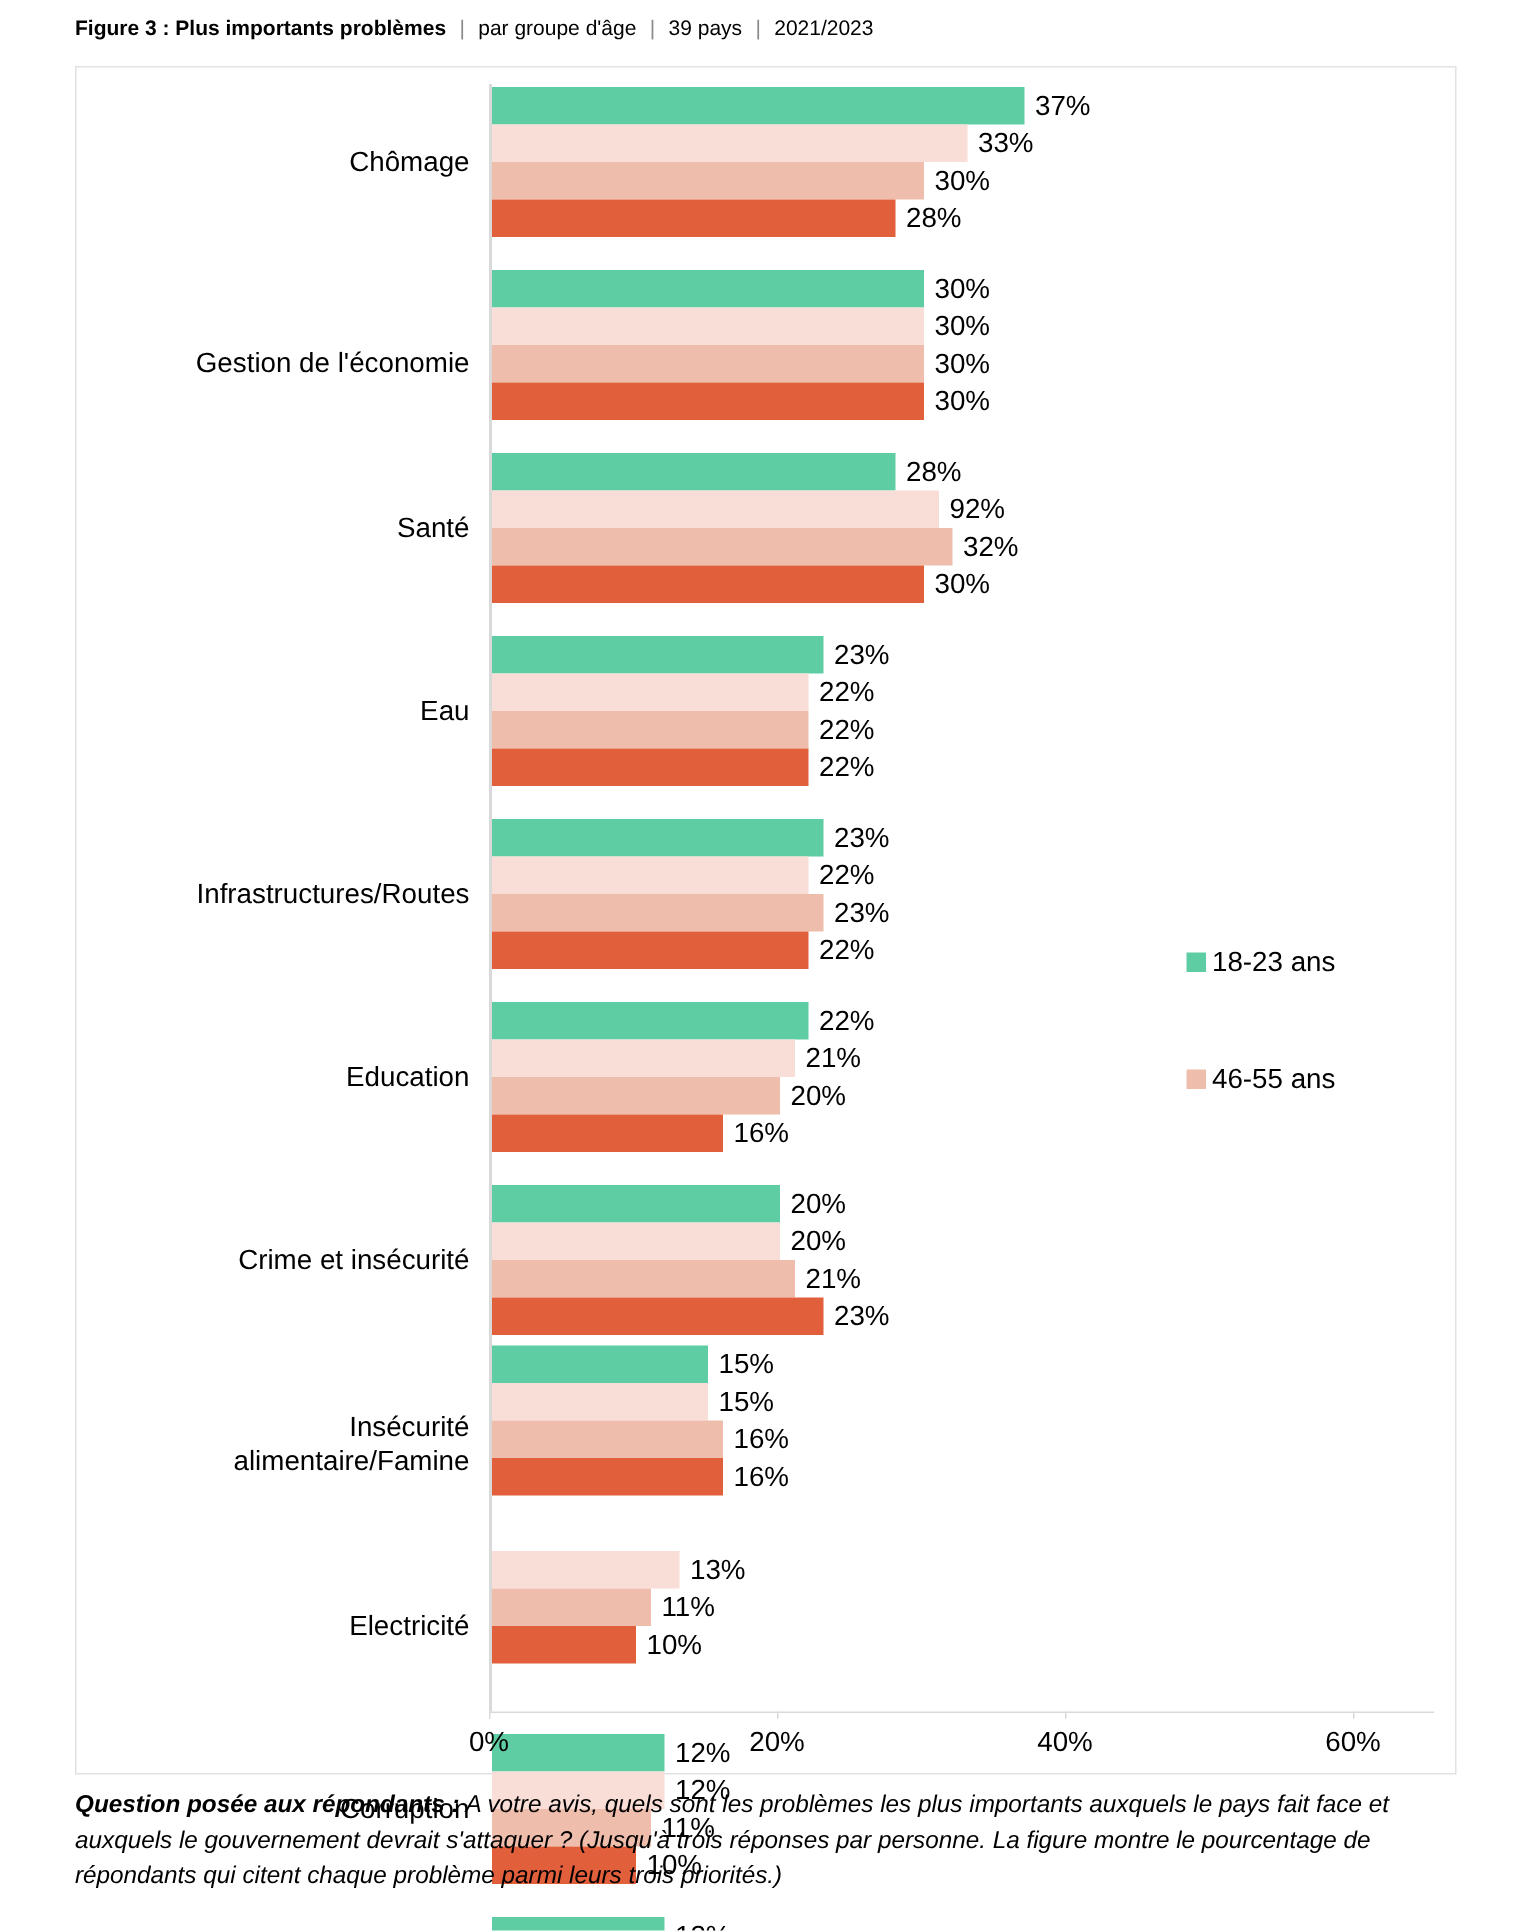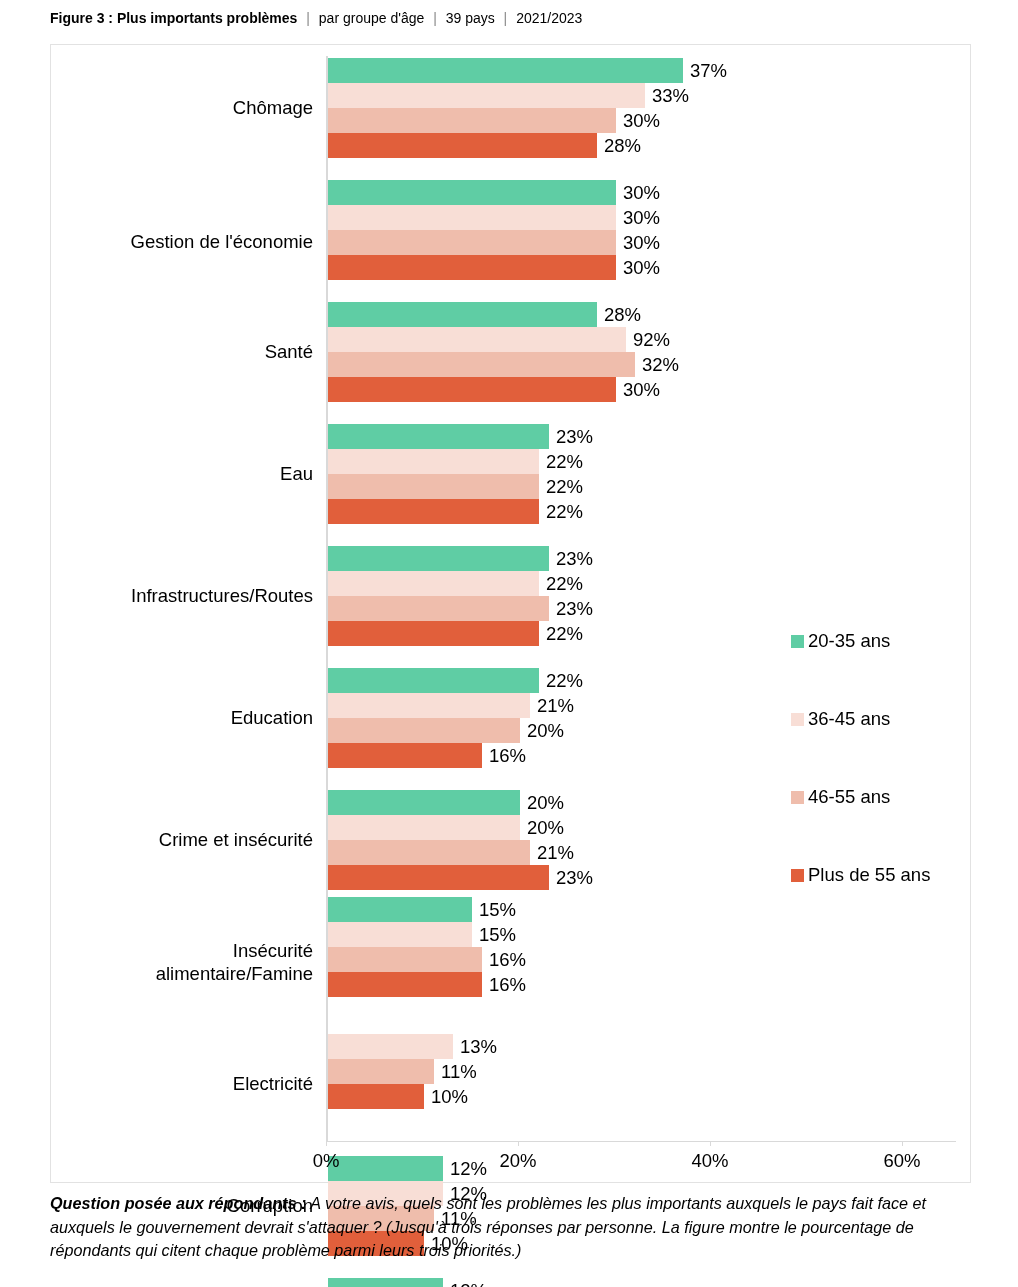--- a/index.html
+++ b/index.html
@@ -380,33 +380,25 @@
       <div class="x-tick-label" style="left: 467px;">20%</div>
       <div class="x-tick-mark" style="left: 659px;"></div>
       <div class="x-tick-label" style="left: 659px;">40%</div>
       <div class="x-tick-mark" style="left: 851px;"></div>
       <div class="x-tick-label" style="left: 851px;">60%</div>
     </div>
 
   <div id="legend">
       <div class="legend-item">
         <span class="legend-swatch" style="background: rgb(95, 205, 164);"></span>
-        <span class="legend-label">20-35 ans</span>
-      </div>
-      <div class="legend-item">
-        <span class="legend-swatch" style="background: rgb(248, 222, 214);"></span>
-        <span class="legend-label">36-45 ans</span>
+        <span class="legend-label">18-23 ans</span>
       </div>
       <div class="legend-item">
         <span class="legend-swatch" style="background: rgb(239, 189, 172);"></span>
         <span class="legend-label">46-55 ans</span>
       </div>
-      <div class="legend-item">
-        <span class="legend-swatch" style="background: rgb(225, 95, 59);"></span>
-        <span class="legend-label">Plus de 55 ans</span>
-      </div>
     </div>
 
 </div>
 
 <div id="footnote">
   <span class="fn-bold">Question posée aux répondants :</span><span> A votre avis, quels sont les problèmes les plus importants auxquels le pays fait face et auxquels le gouvernement devrait s'attaquer ? (Jusqu'à trois réponses par personne. La figure montre le pourcentage de répondants qui citent chaque problème parmi leurs trois priorités.)</span>
 </div>
 
 </body></html>

